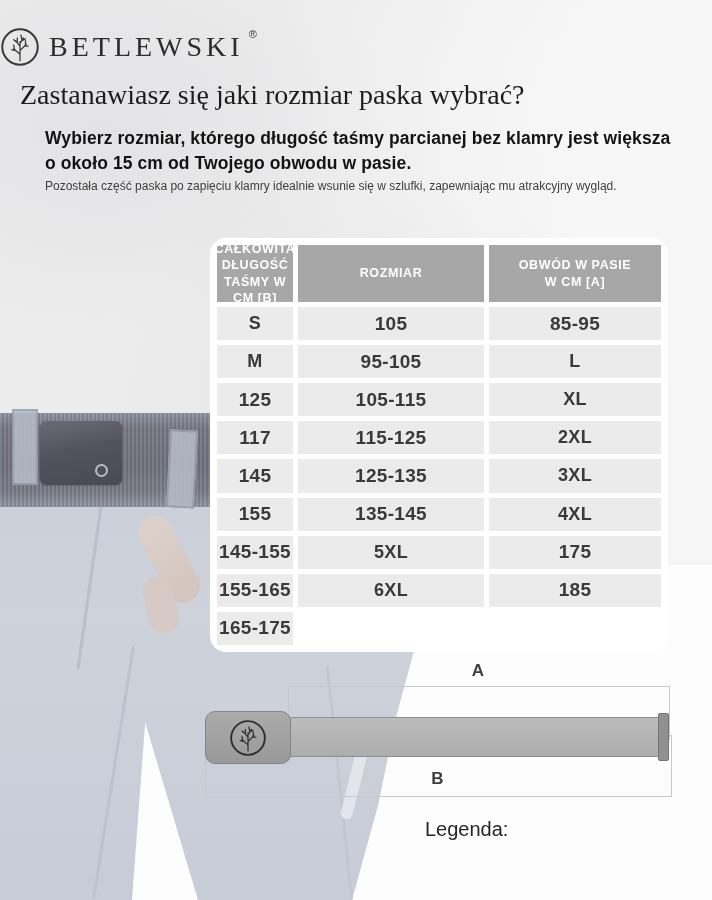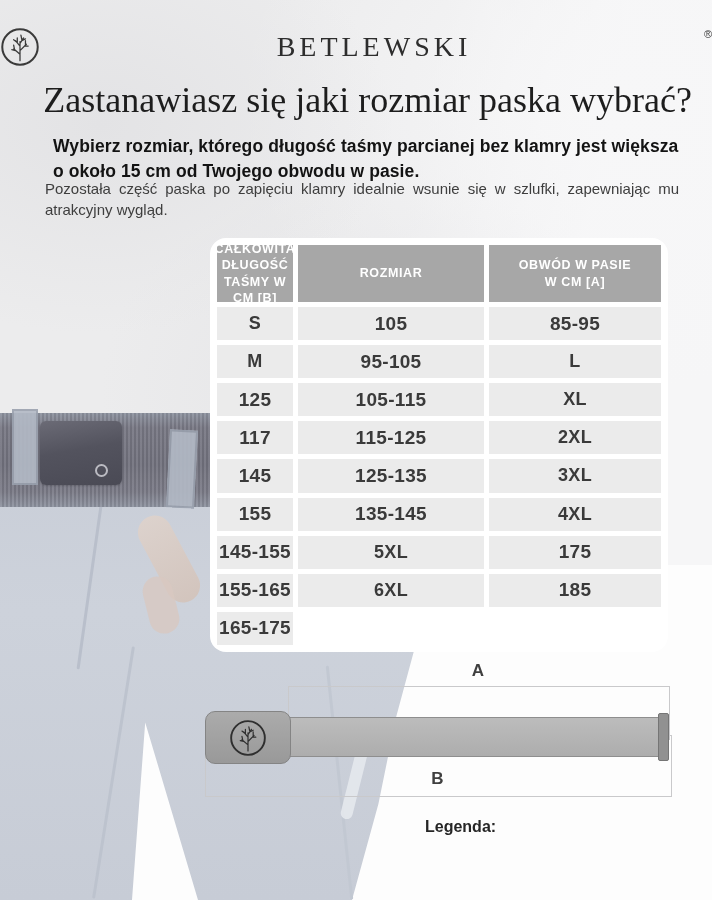--- a/index.html
+++ b/index.html
@@ -45,32 +45,32 @@
   .loop1{left:12px;top:409px;width:26px;height:76px;}
   .loop2{left:168px;top:430px;width:28px;height:78px;transform:rotate(3deg);}
   .ph-finger{position:absolute;border-radius:18px;opacity:.9;}
   .finger1{left:152px;top:512px;width:34px;height:94px;transform:rotate(-28deg);
     background:linear-gradient(180deg,#ded2cb,#d3c3ba);}
   .finger2{left:146px;top:576px;width:30px;height:58px;transform:rotate(-14deg);
     background:#d8c8c0;opacity:.8;}
   
   .content{position:absolute;inset:0;z-index:1;}
   .logo{position:absolute;left:0;right:0;top:24px;height:46px;display:flex;
-    align-items:center;justify-content:space-between;gap:9px;}
+    align-items:center;justify-content:flex-start;gap:9px;}
   .logo .tree{width:40px;height:40px;color:#3a3a3a;}
   .logo .tree svg{width:100%;height:100%;}
   .brand{font-family:"Liberation Serif",serif;font-size:28px;letter-spacing:4px;
     color:#2d2d2d;line-height:1;}
   .reg{font-size:11px;color:#3a3a3a;align-self:flex-start;margin-top:4px;margin-left:-4px;}
-  h1.title{position:absolute;left:20px;right:20px;top:79px;margin:0;text-align:right;
-    font-family:"Liberation Serif",serif;font-weight:normal;font-size:36px;color:#1d1d1d;}
-  p.lead{position:absolute;left:45px;top:126px;width:630px;margin:8px;
+  h1.title{position:absolute;left:20px;right:20px;top:79px;margin:0;text-align:left;
+    font-family:"Liberation Serif",serif;font-weight:normal;font-size:28px;color:#1d1d1d;}
+  p.lead{position:absolute;left:45px;top:126px;width:630px;margin:0;
     font-size:17.5px;font-weight:700;line-height:1.43;color:#131313;letter-spacing:.1px;}
   p.sub{position:absolute;left:45px;top:178px;width:634px;margin:0;
-    font-size:15px;font-weight:400;line-height:1.43;color:#3e3e3e;text-align:justify;}
+    font-size:12px;font-weight:400;line-height:1.43;color:#3e3e3e;text-align:justify;}
   
   .card{position:absolute;left:210px;top:238px;width:458px;height:414px;box-sizing:border-box;
     background:#ffffff;border-radius:16px;padding:7px;}
   .tbl{display:grid;width:100%;height:100%;gap:5px;
     grid-template-columns:76px 186px 1fr;
     grid-template-rows:57px repeat(9,1fr);}
   .th{background:#a7a7a7;color:#ffffff;font-weight:700;font-size:12.5px;letter-spacing:.6px;
     display:flex;align-items:center;justify-content:center;text-align:center;
     white-space:pre-line;line-height:1.3;}
   .td{background:#ebebeb;color:#3a3a3a;font-size:19px;font-weight:600;letter-spacing:.3px;
@@ -89,21 +89,21 @@
     display:flex;align-items:center;justify-content:center;}
   .belt-buckle .tree{width:38px;height:38px;color:#2f2f2f;}
   .belt-buckle .tree svg{width:100%;height:100%;}
   .belt-tip{position:absolute;left:658px;top:713px;width:11px;height:48px;z-index:3;
     background:#919191;border:1px solid #757575;border-radius:2px;box-sizing:border-box;}
   .mlabel{position:absolute;z-index:4;font-weight:700;font-size:17px;color:#3f3f3f;text-align:center;}
   .label-a{left:288px;width:380px;top:661px;}
   .label-b{left:205px;width:465px;top:769px;}
   
   .legend{position:absolute;left:425px;top:817px;font-size:15.5px;color:#3a3a3a;line-height:1.28;}
-  .lg-title{font-weight:700;font-size:16px;color:#262626;margin-bottom:0;}
+  .lg-title{font-weight:400;font-size:20px;color:#262626;margin-bottom:0;}
   .lg-line{margin-top:1px;}
   .lg-line b{font-weight:700;color:#262626;}
 </style>
 </head>
 <body>
 
 <div class="canvas">
 
   <div class="photo">
     <div class="ph-sweater"></div>

